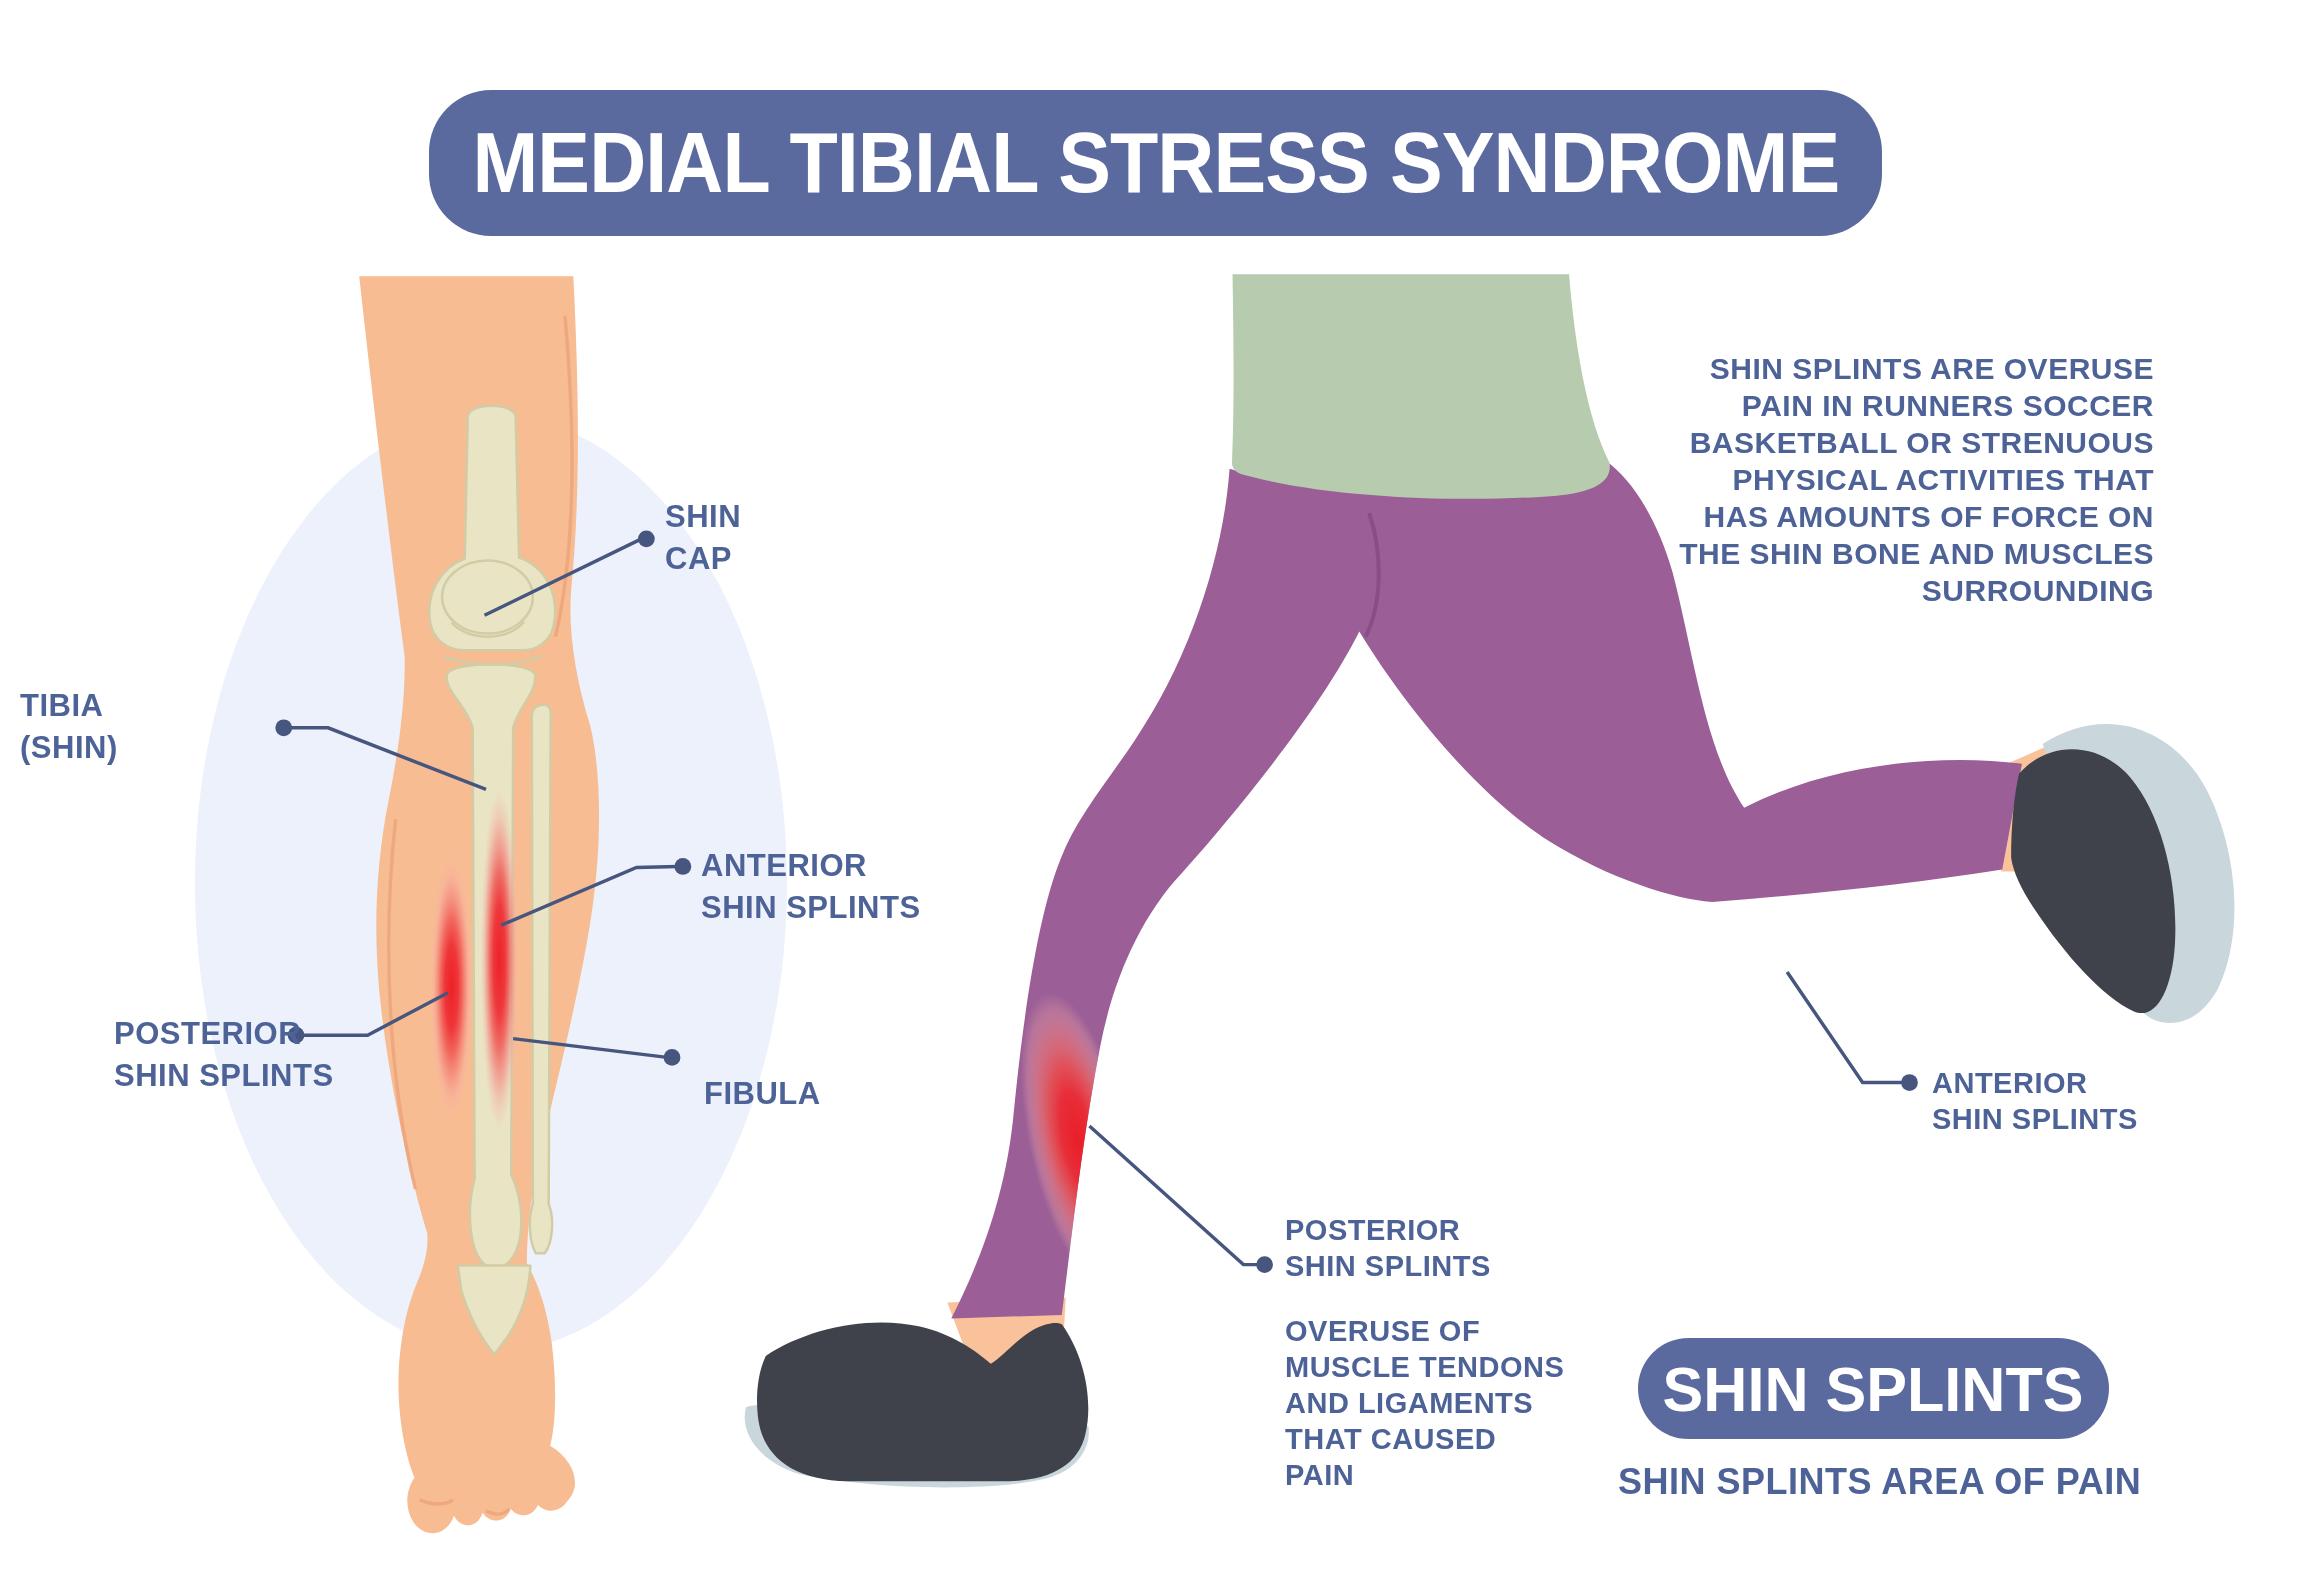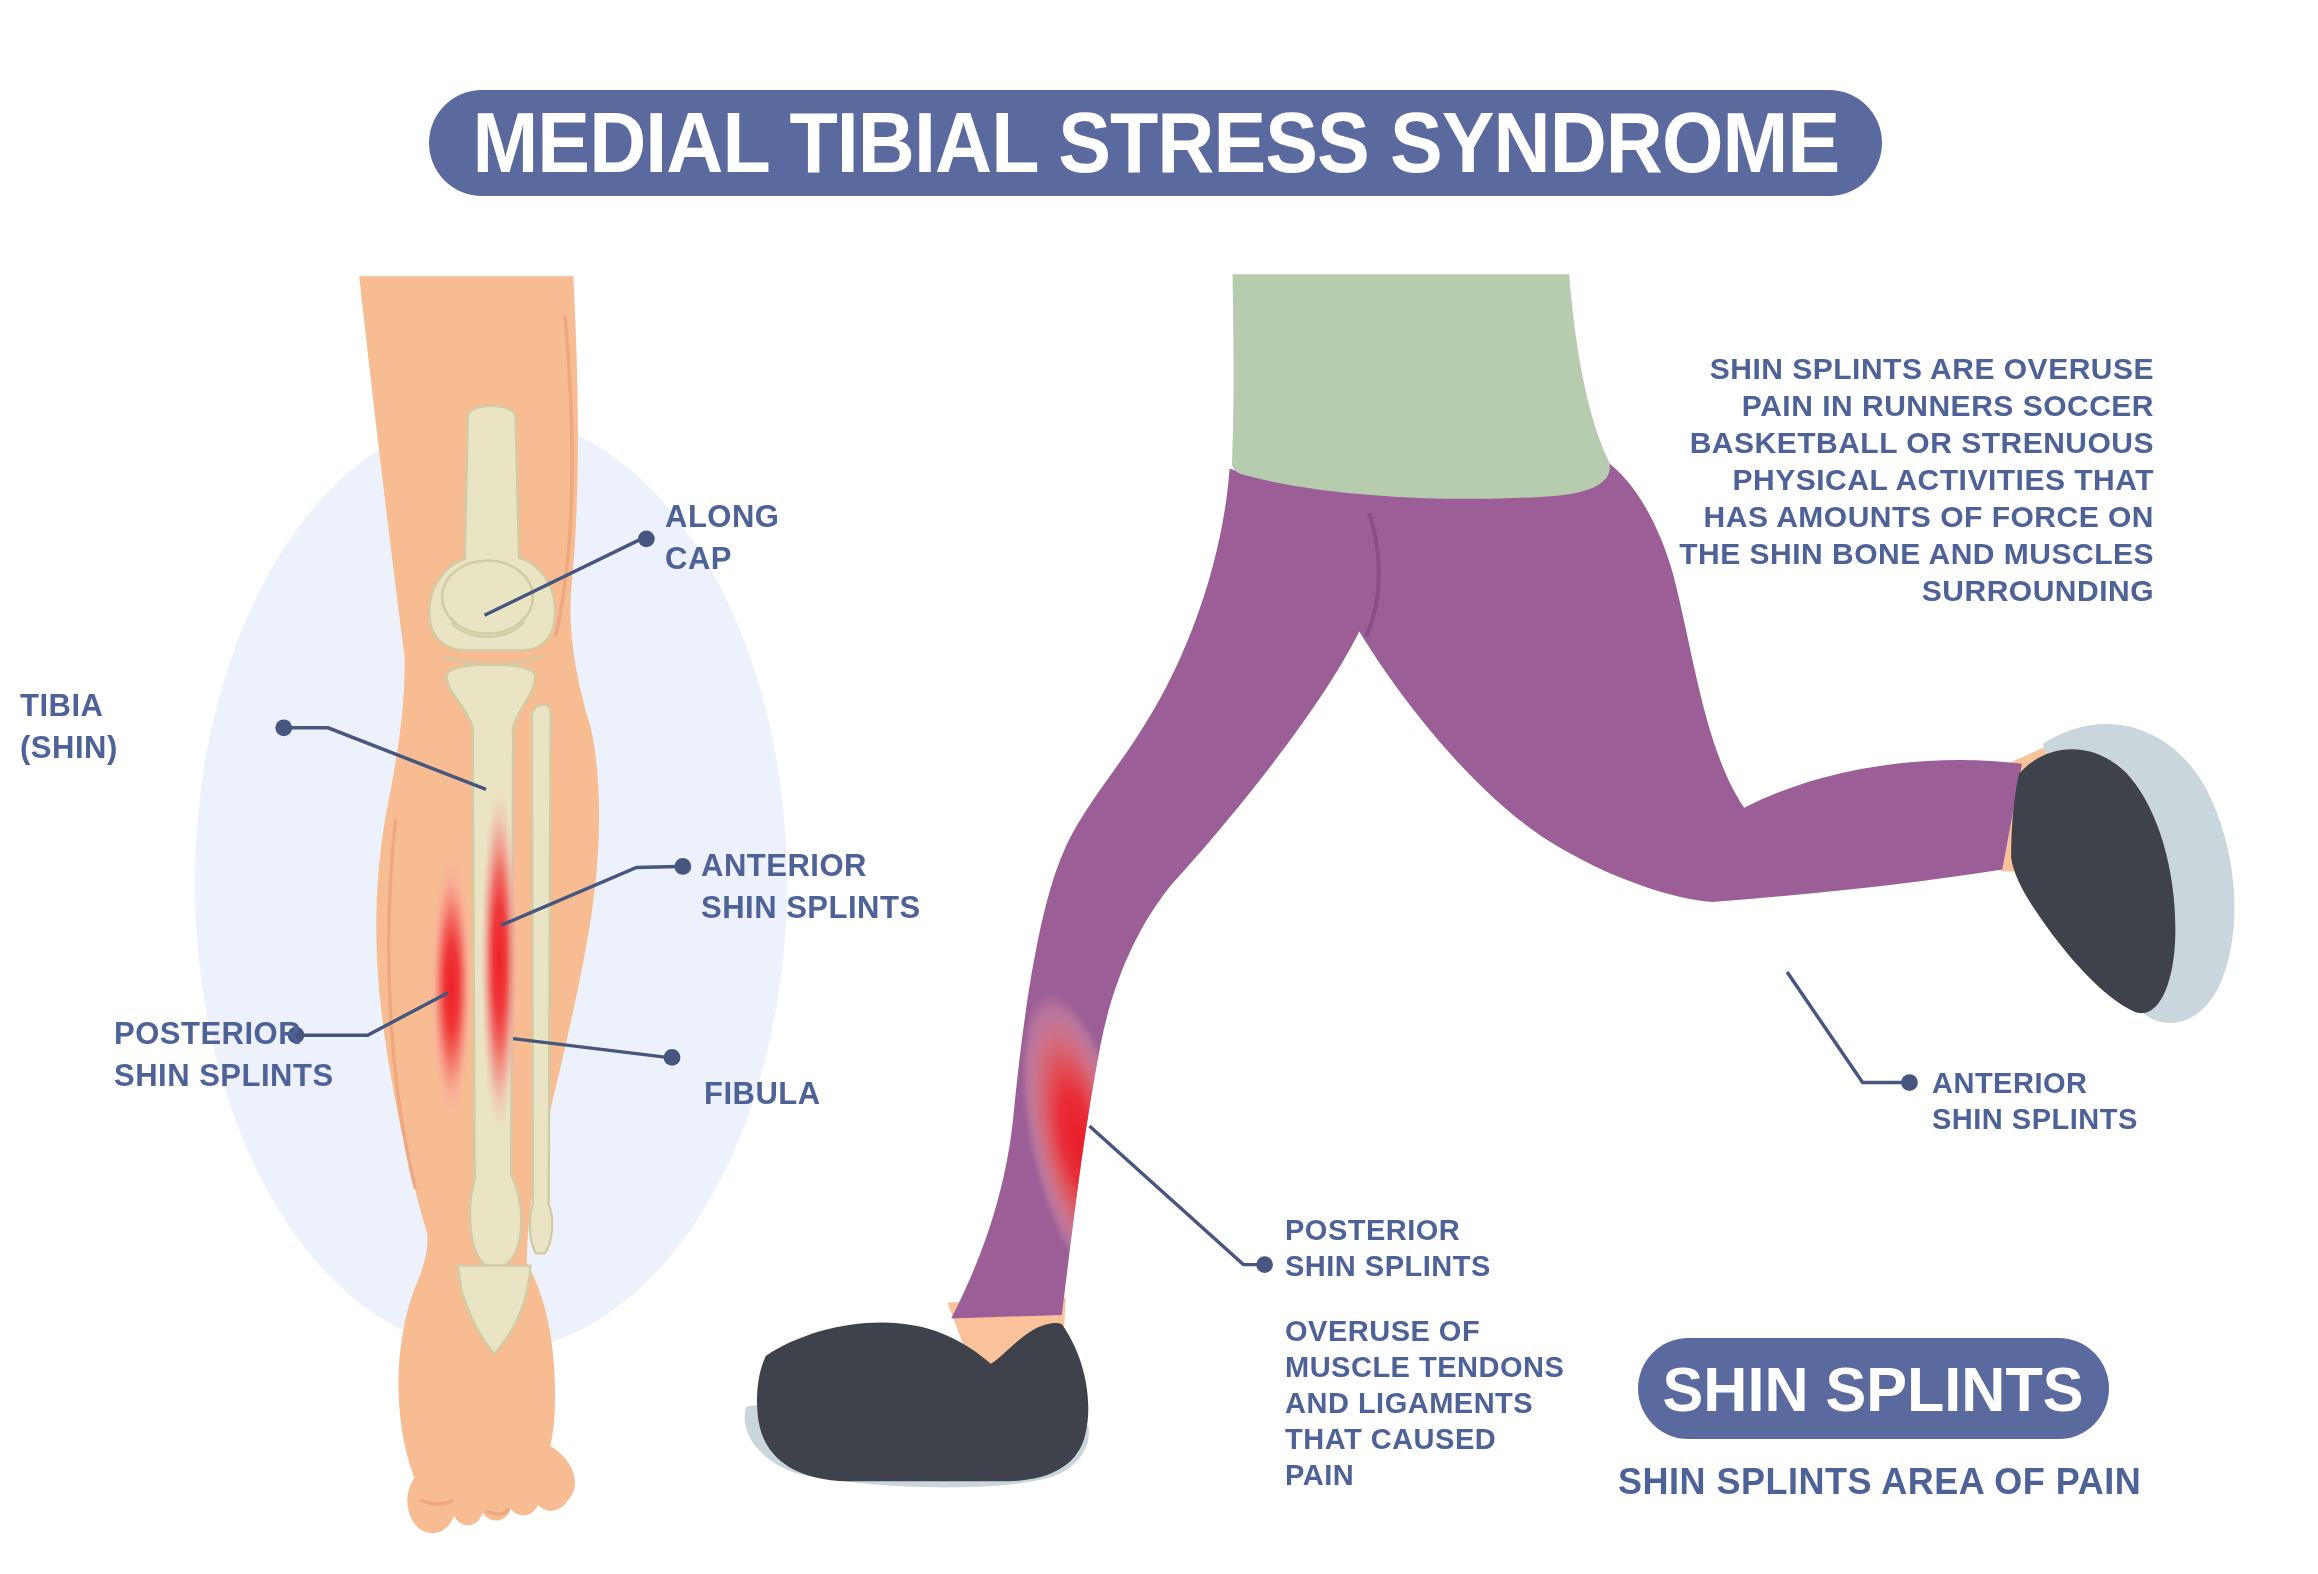--- a/index.html
+++ b/index.html
@@ -6,21 +6,21 @@
   #canvas{
     position:relative;
     width:2319px;height:1575px;
     background:#ffffff;
     overflow:hidden;
     font-family:"Liberation Sans", sans-serif;
   }
   #art{position:absolute;left:0;top:0;width:2319px;height:1575px;}
 
   .banner{
-    position:absolute;left:429px;top:90px;width:1453px;height:106px;
+    position:absolute;left:429px;top:90px;width:1453px;height:146px;
     background:#5A6A9E;border-radius:62px;
     display:flex;align-items:center;justify-content:center;
   }
   .banner-text{
     color:#ffffff;font-weight:bold;font-size:85px;letter-spacing:-1px;
     transform:scaleX(.93);transform-origin:center;white-space:nowrap;
   }
 
   .lbl{
     position:absolute;color:#4D6296;font-weight:bold;
@@ -254,21 +254,21 @@
       <circle cx="1362" cy="2143" r="17"></circle>
       <circle cx="2563" cy="2563" r="17"></circle>
       <circle cx="3870" cy="2194" r="17"></circle>
     </g>
   </svg>
 
   <div class="banner">
     <span class="banner-text">MEDIAL TIBIAL STRESS SYNDROME</span>
   </div>
 
-  <div class="lbl" style="left:665px;top:496px;">ALONG
+  <div class="lbl" style="left:665px;top:496px;">SHIN
 CAP</div>
 
   <div class="lbl right" style="right:2052px;top:685px;width:247px;">TIBIA
 (SHIN)</div>
 
   <div class="lbl" style="left:701px;top:845px;">ANTERIOR
 SHIN SPLINTS</div>
 
   <div class="lbl" style="left:114px;top:1013px;">POSTERIOR
 SHIN SPLINTS</div>

